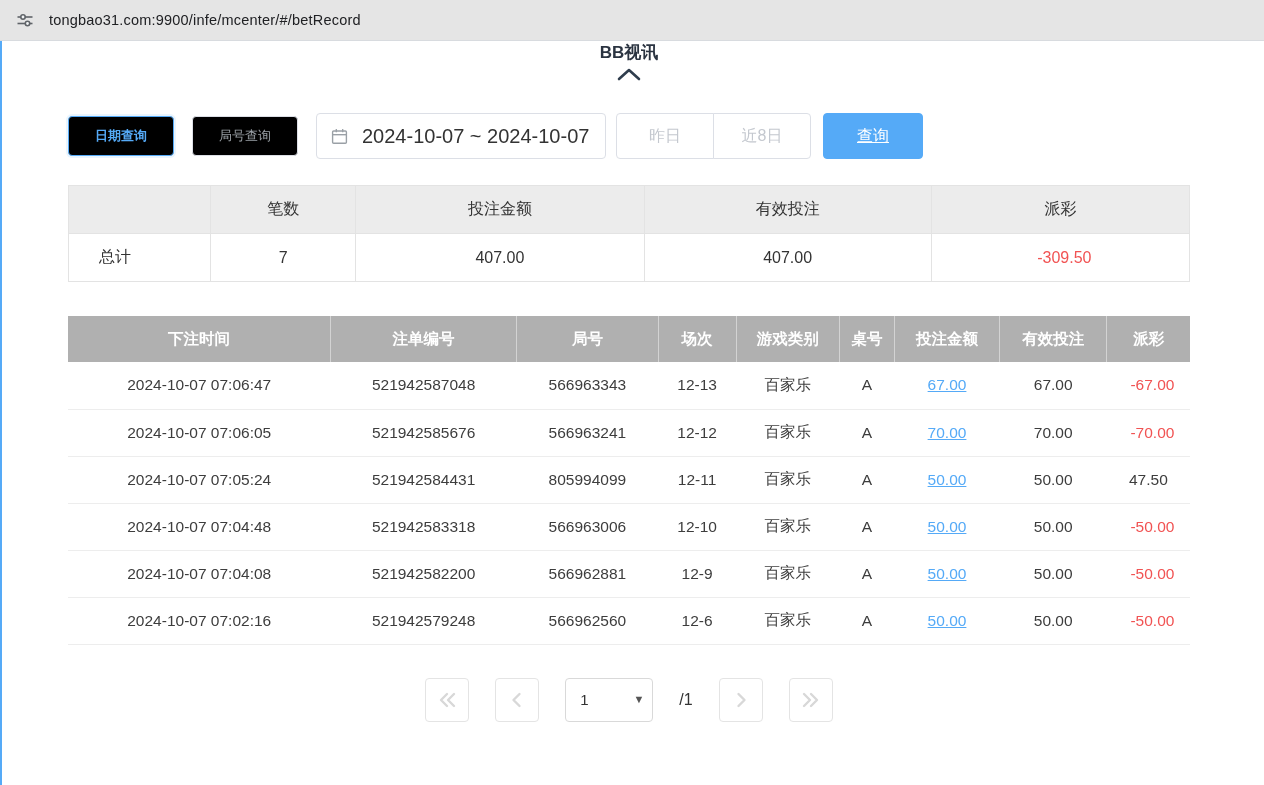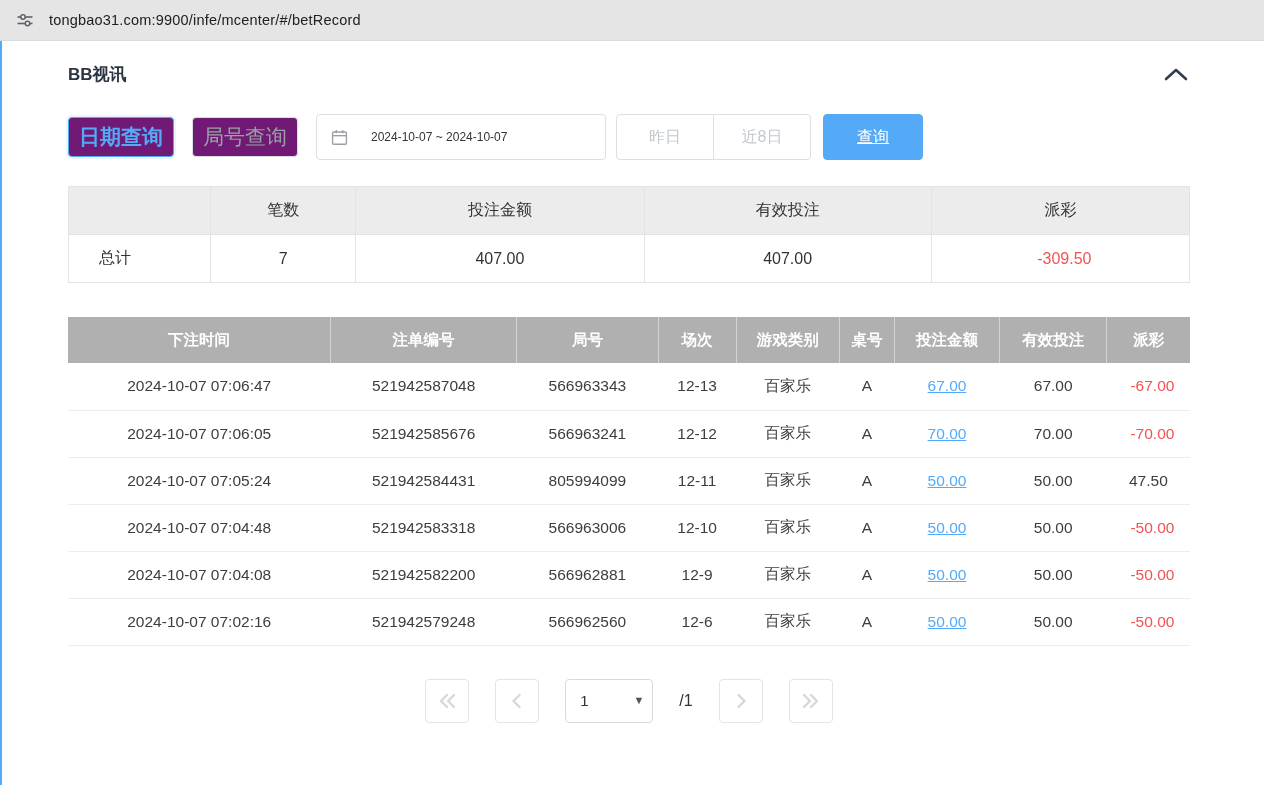--- a/index.html
+++ b/index.html
@@ -23,44 +23,43 @@
 
   
   .content {
     position: relative;
     height: 744px;
     border-left: 2px solid var(--accent, #55aaf7);
     padding: 0 74px 0 66px;
     background: #fff;
   }
   .title-row {
-    padding-top: 22px;
-    display: flex; align-items: center; justify-content: space-between;
+    display: flex; align-items: center; justify-content: space-between; flex-direction: column;
   }
   .page-title { font-size: 17px; font-weight: bold; color: #2b3441; }
   .collapse-btn { cursor: pointer; padding: 4px 2px; display: flex; }
 
   
   .filters { margin-top: 28px; display: flex; align-items: center; height: 46px; }
-  .btn { display: inline-flex; align-items: center; justify-content: center; background: #701a75; cursor: pointer; font-size: 21px; border-radius: 4px; }
+  .btn { display: inline-flex; align-items: center; justify-content: center; background: #000000; cursor: pointer; font-size: 13px; border-radius: 4px; }
   .btn-date-query {
     width: 106px; height: 40px; margin-right: 18px;
     border: 1px solid var(--accent, #55aaf7);
     color: var(--accent, #55aaf7); font-weight: bold;
     box-shadow: 0 0 0 2px rgba(85,170,247,.12);
   }
   .btn-round-query {
     width: 106px; height: 40px; margin-right: 18px;
     border: 1px solid #dcdfe6; color: #9aa0a6;
   }
   .date-input {
     width: 290px; height: 46px; margin-right: 10px;
     border: 1px solid #dcdfe6; border-radius: 4px;
-    display: flex; align-items: center; gap: 23px;
-    padding: 0 14px; font-size: 12px; color: #333; cursor: pointer; background: #fff;
+    display: flex; align-items: center; gap: 14px;
+    padding: 0 14px; font-size: 20px; color: #333; cursor: pointer; background: #fff;
   }
   .quick-group { display: flex; margin-right: 12px; }
   .quick-btn {
     width: 98px; height: 46px; margin-left: -1px;
     border: 1px solid #dcdfe6; background: #fff;
     color: #c4c8cf; font-size: 16px; cursor: pointer;
     display: flex; align-items: center; justify-content: center;
   }
   .quick-btn:first-child { margin-left: 0; border-radius: 4px 0 0 4px; }
   .quick-btn:last-child { border-radius: 0 4px 4px 0; }

